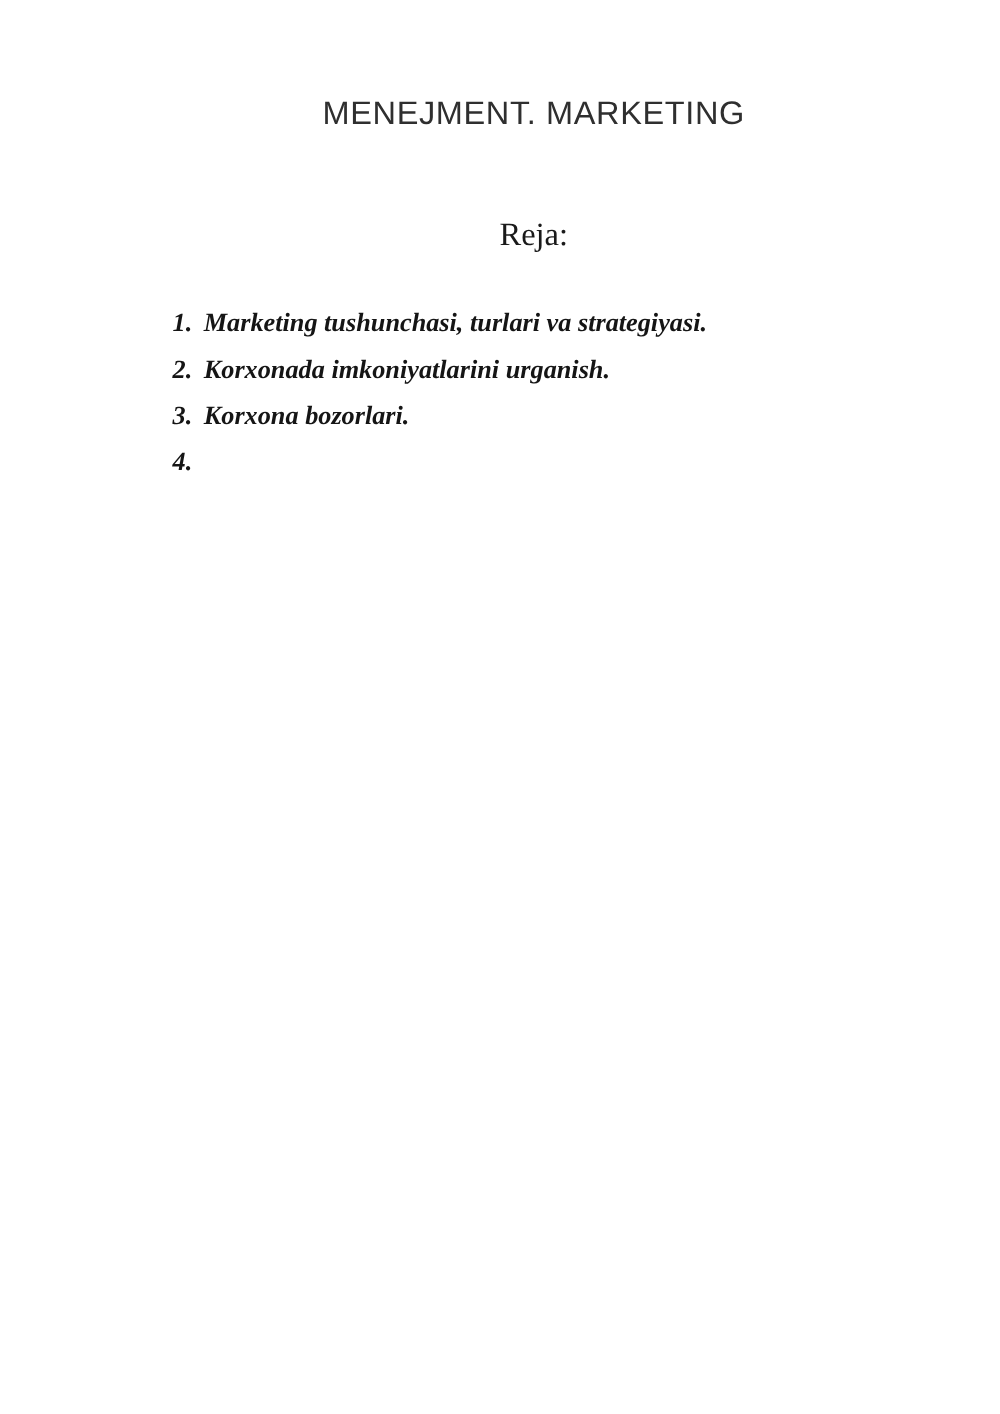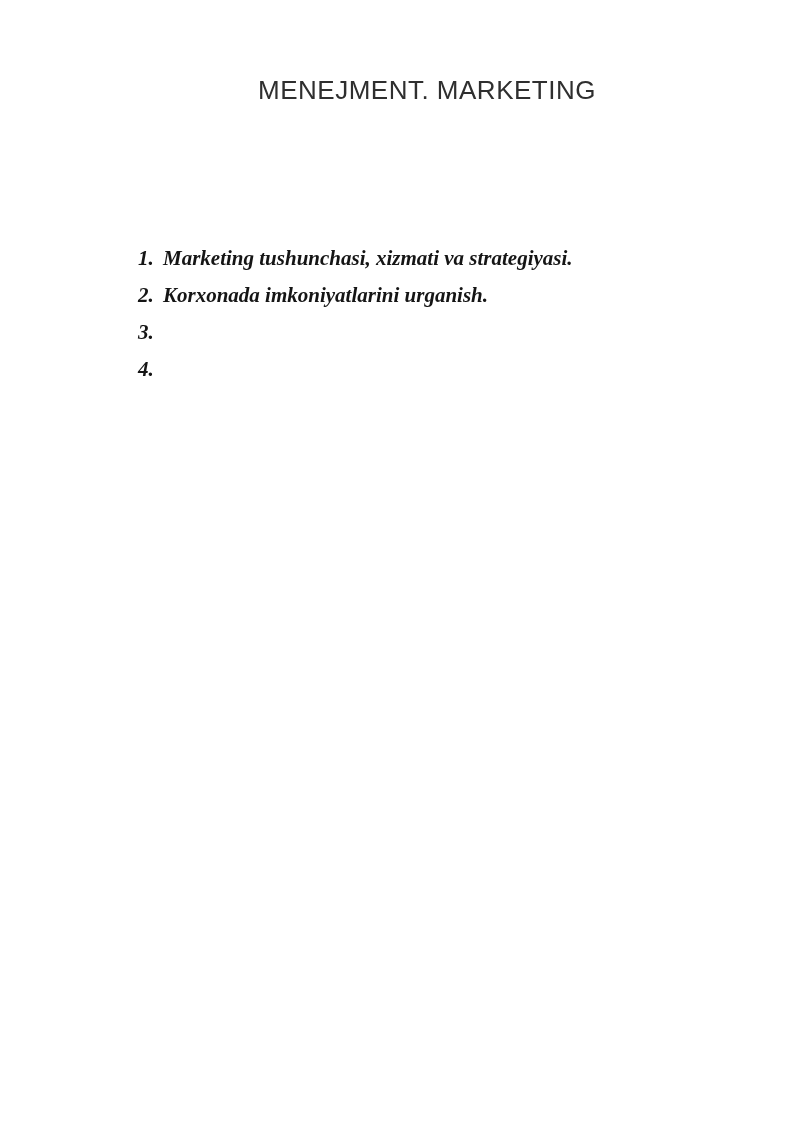--- a/index.html
+++ b/index.html
@@ -79,31 +79,33 @@
     display: inline-block;
   }
 </style>
 </head>
 <body>
 
 <div class="page">
 
   <h1 class="doc-title">MENEJMENT. MARKETING</h1>
 
+  <h2 class="doc-subtitle">Reja:</h2>
 
   <ol class="plan-list">
     <li>
       <span class="num">1.</span>
-      <span class="txt">Marketing tushunchasi, xizmati va strategiyasi.</span>
+      <span class="txt">Marketing tushunchasi, turlari va strategiyasi.</span>
     </li>
     <li>
       <span class="num">2.</span>
       <span class="txt">Korxonada imkoniyatlarini urganish.</span>
     </li>
     <li>
       <span class="num">3.</span>
+      <span class="txt">Korxona bozorlari.</span>
     </li>
     <li>
       <span class="num">4.</span>
     </li>
   </ol>
 
 </div>
 
 </body></html>

